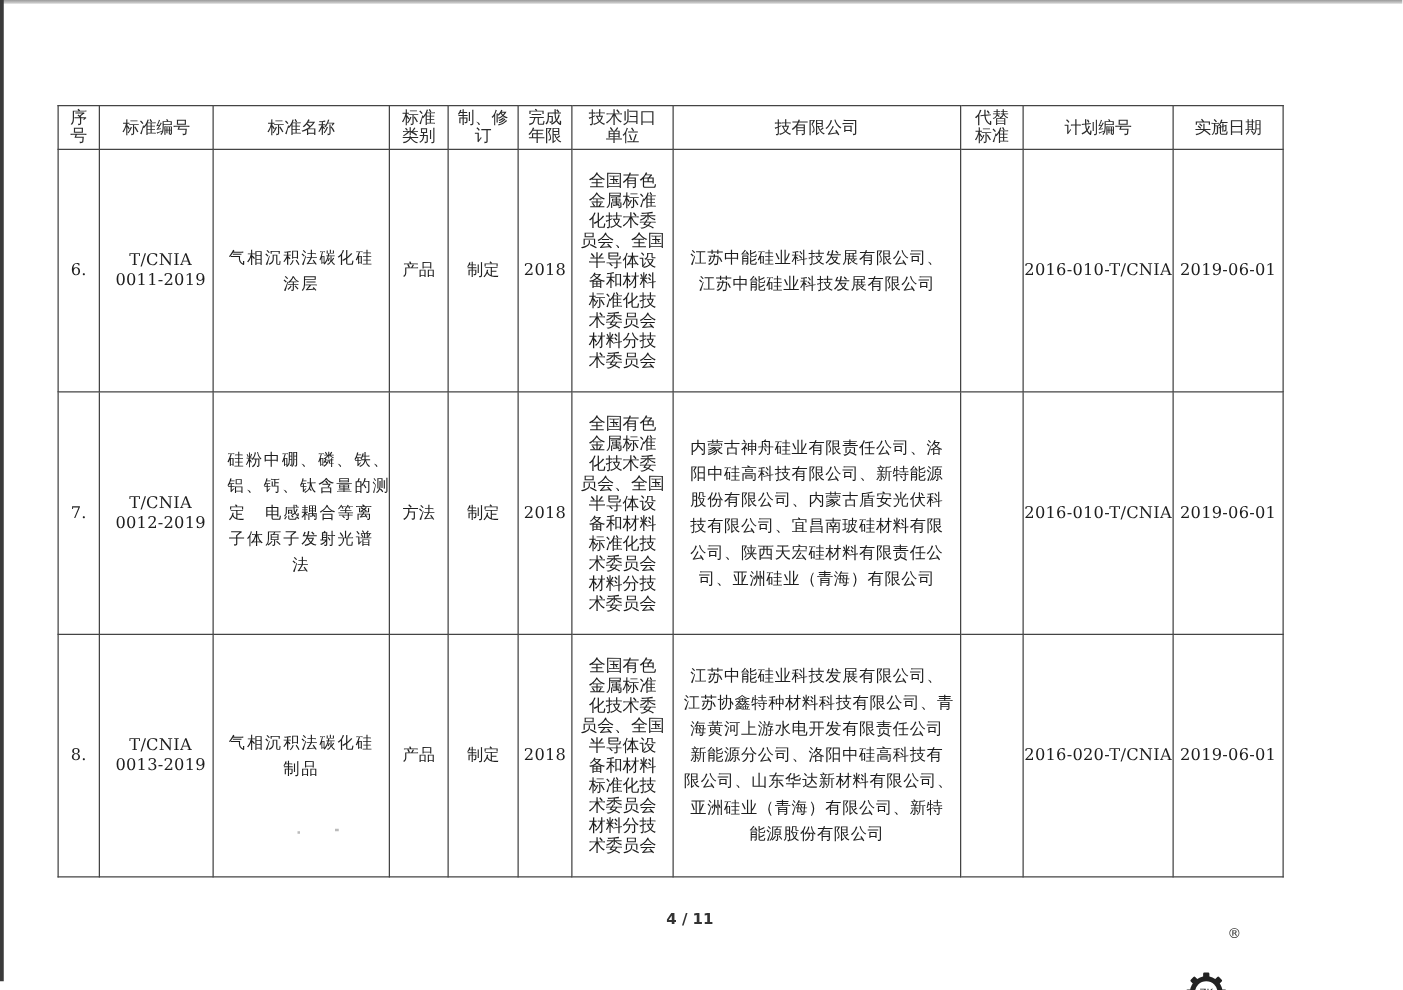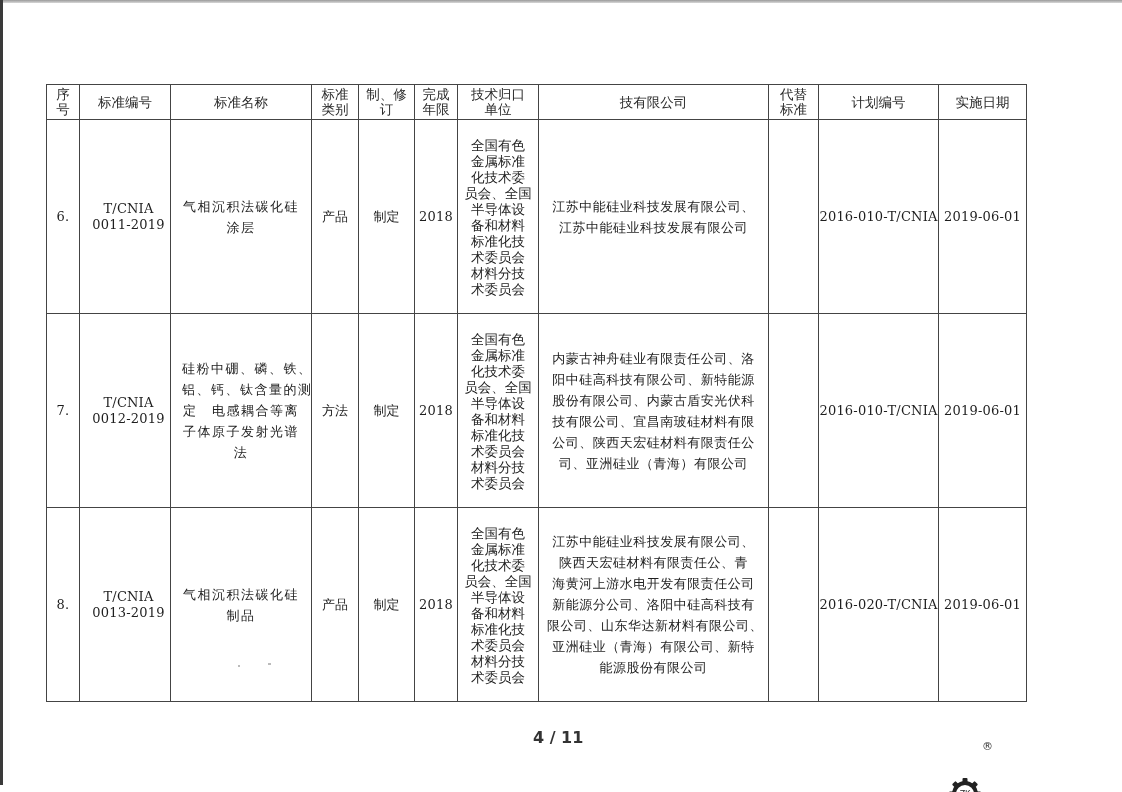--- a/index.html
+++ b/index.html
@@ -36,21 +36,21 @@
     table.std tr.row7 td { height: 172px; }
     table.std tr.row8 td { height: 173px; }
     .mono { font-family: "DejaVu Serif", "Liberation Serif", serif; font-size: 12.5px; letter-spacing: 0.2px; }
     .code { text-align: right; padding-left: 7px !important; margin-left: 44px; }
     .name { text-align: left; padding: 0 11px !important; line-height: 21px !important; letter-spacing: 1.5px; }
     .committee { font-size: 13.5px !important; line-height: 16px !important; white-space: pre-line; padding: 0 2px !important; vertical-align: top !important; padding-top: 1px !important; }
     .drafter { text-align: left; padding: 0 8px !important; line-height: 21px !important; letter-spacing: 0.5px; }
     .line { display: block; white-space: nowrap; }
     .page-number {
       position: absolute; left: 533px; top: 728px;
-      font-family: "DejaVu Sans", sans-serif; font-weight: bold; font-size: 16px; color: #333;
+      font-family: "DejaVu Sans", sans-serif; font-weight: bold; font-size: 12px; color: #333;
     }
     .logo {
       position: absolute; left: 948px; top: 742px; height: 40px;
       display: flex; align-items: center; margin-top: 32px;
     }
     .logo-gear { width: 34px; height: 34px; position: relative; }
     .logo-reg {
       position: absolute; left: 982px; top: 740px; font-size: 11px; color: #333;
     }
     .logo-text {
@@ -192,21 +192,21 @@
           <span class="line">制品</span>
         </td>
       <td>产品</td>
       <td>制定</td>
       <td class="mono">2018</td>
       <td class="committee">
         <span class="line">全国有色</span><span class="line">金属标准</span><span class="line">化技术委</span><span class="line">员会、全国</span><span class="line">半导体设</span><span class="line">备和材料</span><span class="line">标准化技</span><span class="line">术委员会</span><span class="line">材料分技</span><span class="line">术委员会</span>
       </td>
       <td class="drafter">
         <span class="line">江苏中能硅业科技发展有限公司、</span>
-          <span class="line">陕西天宏硅材料有限责任公、青</span>
+          <span class="line">江苏协鑫特种材料科技有限公司、青</span>
           <span class="line">海黄河上游水电开发有限责任公司</span>
           <span class="line">新能源分公司、洛阳中硅高科技有</span>
           <span class="line">限公司、山东华达新材料有限公司、</span>
           <span class="line">亚洲硅业（青海）有限公司、新特</span>
           <span class="line">能源股份有限公司</span>
       </td>
       <td></td>
       <td class="mono">2016-020-T/CNIA</td>
       <td class="mono">2019-06-01</td>
     </tr>

